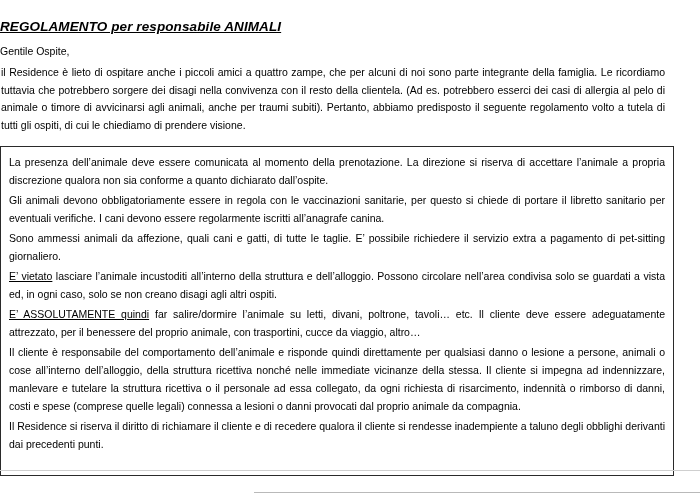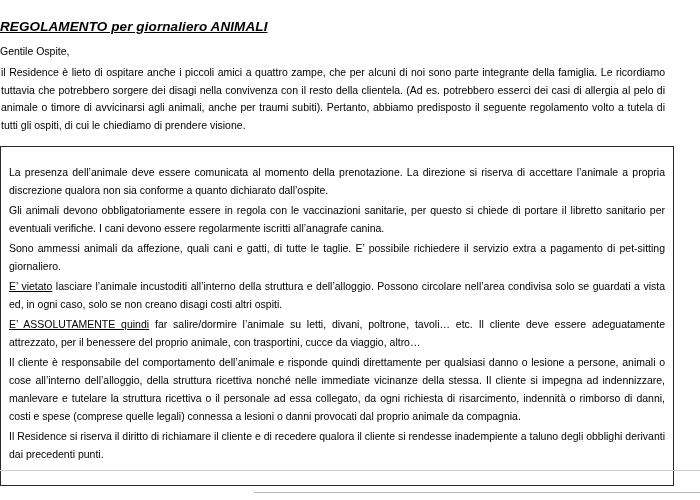--- a/index.html
+++ b/index.html
@@ -40,21 +40,21 @@
     font-size: 10.5px;
     line-height: 17.5px;
     text-align: justify;
     margin: 7px 36px 0 37px;
     width: 664px;
   }
 
   .rulesbox {
     margin: 12px 10px 0 36px;
     border: 1.3px solid #2a2a2a;
-    padding: 16px 8px 6px 8px;
+    padding: 6px 8px 6px 8px;
     width: 674px;
     box-sizing: border-box;
   }
   .rule {
     font-size: 10.5px;
     line-height: 18px;
     text-align: justify;
     text-justify: inter-word;
     margin: 0 0 2px 0;
   }
@@ -77,31 +77,31 @@
     width: 736px;
     height: 1px;
     background: #cfcfcf;
   }
 </style>
 </head>
 <body>
 
 <div class="page">
 
-  <div class="title">REGOLAMENTO per giornaliero ANIMALI</div>
+  <div class="title">REGOLAMENTO per responsabile ANIMALI</div>
 
   <div class="salutation">Gentile Ospite,</div>
 
   <div class="intro"><span>il Residence è lieto di ospitare anche i piccoli amici a quattro zampe, che per alcuni di noi sono parte integrante della famiglia. Le ricordiamo tuttavia che potrebbero sorgere dei disagi nella convivenza con il resto della clientela. (Ad es. potrebbero esserci dei casi di allergia al pelo di animale o timore di avvicinarsi agli animali, anche per traumi subiti). Pertanto, abbiamo predisposto il seguente regolamento volto a tutela di tutti gli ospiti, di cui le chiediamo di prendere visione.</span></div>
 
   <div class="rulesbox">
     <p class="rule"><u></u><span>La presenza dell’animale deve essere comunicata al momento della prenotazione. La direzione si riserva di accettare l’animale a propria discrezione qualora non sia conforme a quanto dichiarato dall’ospite.</span></p>
     <p class="rule"><u></u><span>Gli animali devono obbligatoriamente essere in regola con le vaccinazioni sanitarie, per questo si chiede di portare il libretto sanitario per eventuali verifiche. I cani devono essere regolarmente iscritti all’anagrafe canina.</span></p>
     <p class="rule"><u></u><span>Sono ammessi animali da affezione, quali cani e gatti, di tutte le taglie. E’ possibile richiedere il servizio extra a pagamento di pet-sitting giornaliero.</span></p>
-    <p class="rule"><u>E’ vietato</u><span> lasciare l’animale incustoditi all’interno della struttura e dell’alloggio. Possono circolare nell’area condivisa solo se guardati a vista ed, in ogni caso, solo se non creano disagi costi altri ospiti.</span></p>
+    <p class="rule"><u>E’ vietato</u><span> lasciare l’animale incustoditi all’interno della struttura e dell’alloggio. Possono circolare nell’area condivisa solo se guardati a vista ed, in ogni caso, solo se non creano disagi agli altri ospiti.</span></p>
     <p class="rule"><u>E’ ASSOLUTAMENTE quindi</u><span> far salire/dormire l’animale su letti, divani, poltrone, tavoli… etc. Il cliente deve essere adeguatamente attrezzato, per il benessere del proprio animale, con trasportini, cucce da viaggio, altro…</span></p>
     <p class="rule"><u></u><span>Il cliente è responsabile del comportamento dell’animale e risponde quindi direttamente per qualsiasi danno o lesione a persone, animali o cose all’interno dell’alloggio, della struttura ricettiva nonché nelle immediate vicinanze della stessa. Il cliente si impegna ad indennizzare, manlevare e tutelare la struttura ricettiva o il personale ad essa collegato, da ogni richiesta di risarcimento, indennità o rimborso di danni, costi e spese (comprese quelle legali) connessa a lesioni o danni provocati dal proprio animale da compagnia.</span></p>
     <p class="rule"><u></u><span>Il Residence si riserva il diritto di richiamare il cliente e di recedere qualora il cliente si rendesse inadempiente a taluno degli obblighi derivanti dai precedenti punti.</span></p>
   </div>
 
   <div class="scanline2"></div>
   <div class="scanline"></div>
 </div>
 
 </body></html>

